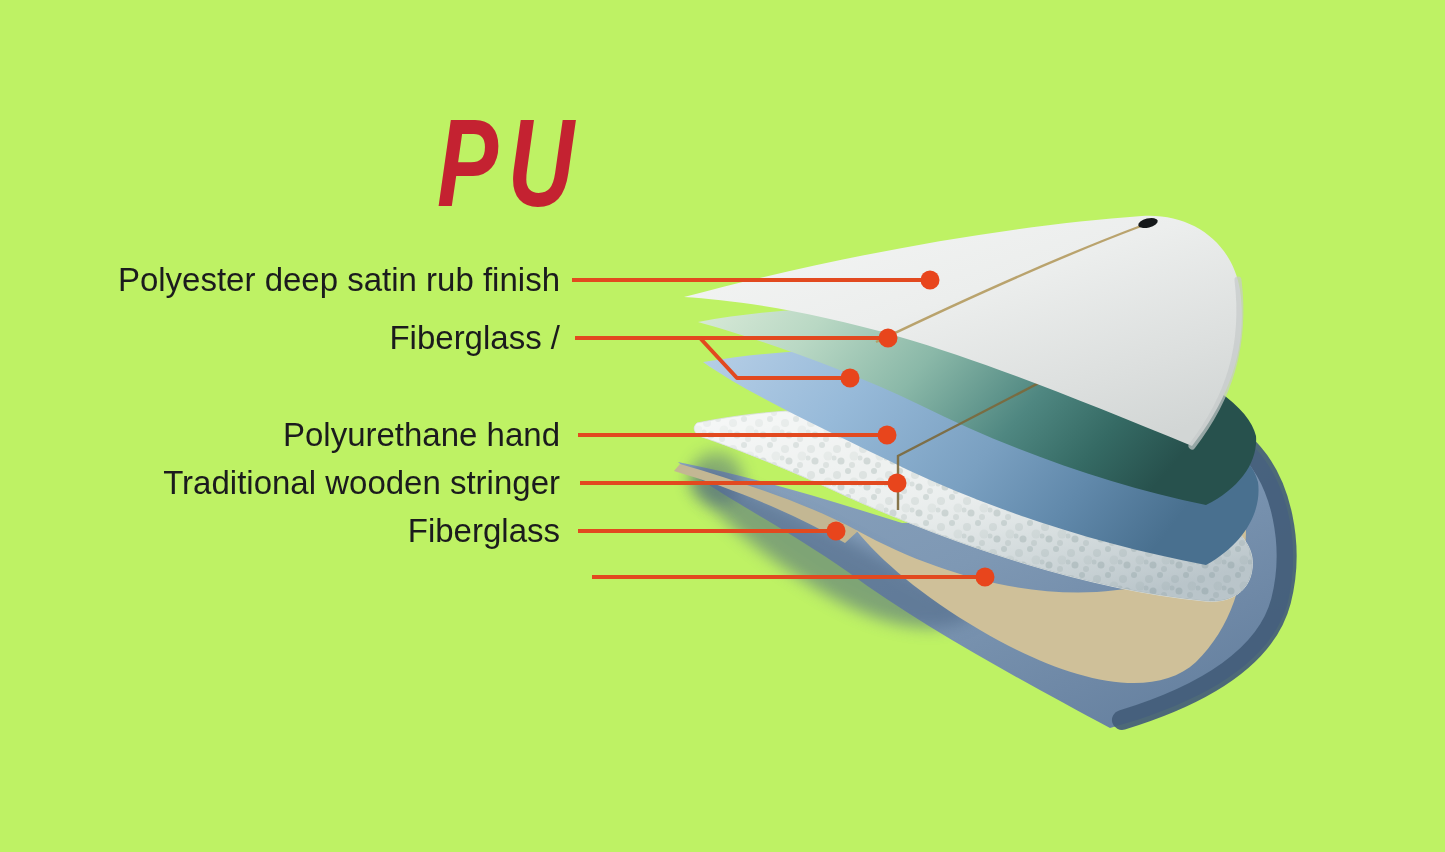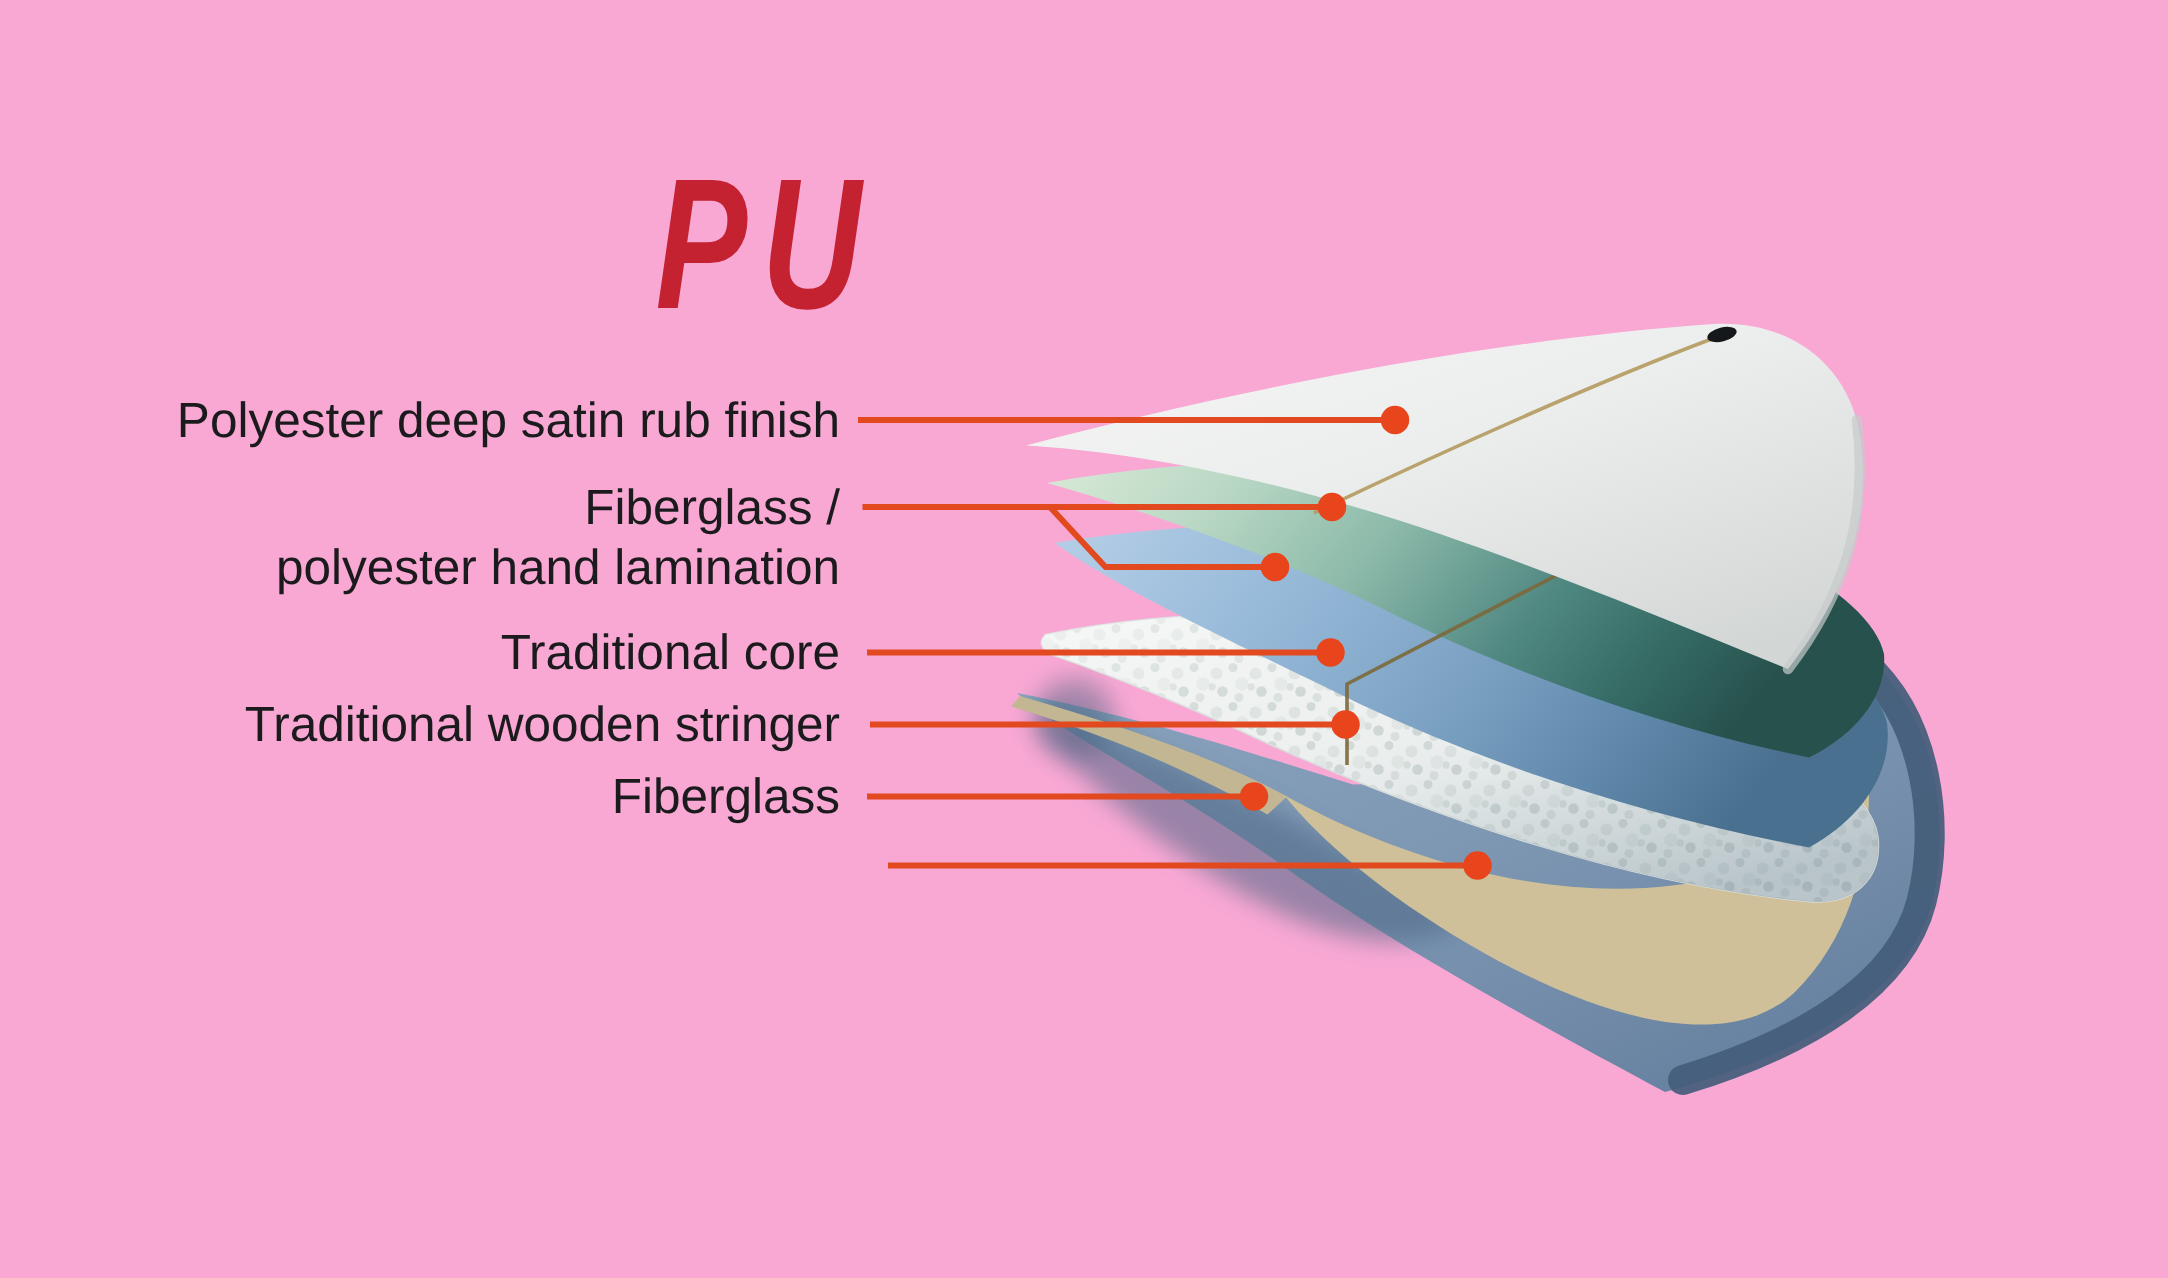--- a/index.html
+++ b/index.html
@@ -1,19 +1,19 @@
 <!DOCTYPE html>
 <html><head>
 <meta charset="utf-8">
 <style>
   html,body{margin:0;padding:0;background:#ffffff;}
   .stage{
     position:relative;
     width:1445px;height:852px;
-    background:#f9a8d4;
+    background:#bef264;
     overflow:hidden;
     font-family:"Liberation Sans",sans-serif;
   }
   .stage svg{position:absolute;left:0;top:0;}
   .pu-title{
     position:absolute;
     left:437px;top:101px;
     font-family:"Liberation Sans",sans-serif;
     font-style:italic;
     font-weight:700;
@@ -190,24 +190,23 @@
   </svg>
 
   <div class="pu-title">PU</div>
 
   <div class="labels">
     <div class="lbl lbl-finish">
       <div>Polyester deep satin rub finish</div>
     </div>
     <div class="lbl lbl-lamination">
       <div>Fiberglass /</div>
-      <div>polyester hand lamination</div>
     </div>
     <div class="lbl lbl-core">
-      <div>Traditional core</div>
+      <div>Polyurethane hand</div>
     </div>
     <div class="lbl lbl-fiberglass">
       <div>Fiberglass</div>
     </div>
     <div class="lbl lbl-stringer">
       <div>Traditional wooden stringer</div>
     </div>
   </div>
 
 </div>

